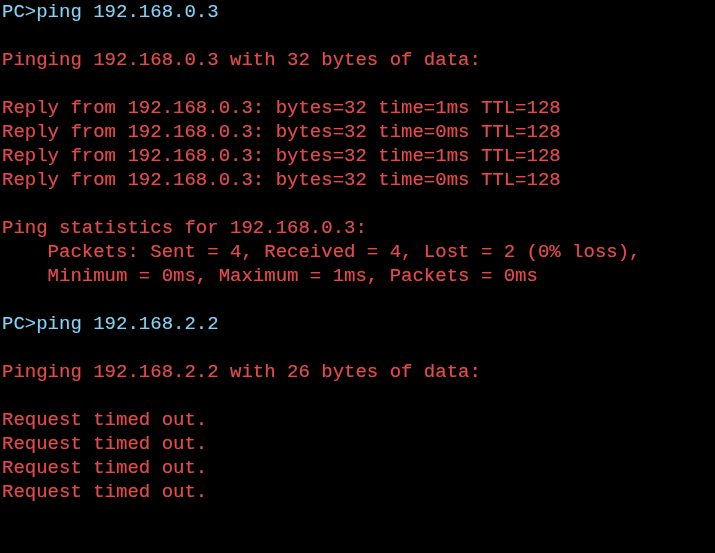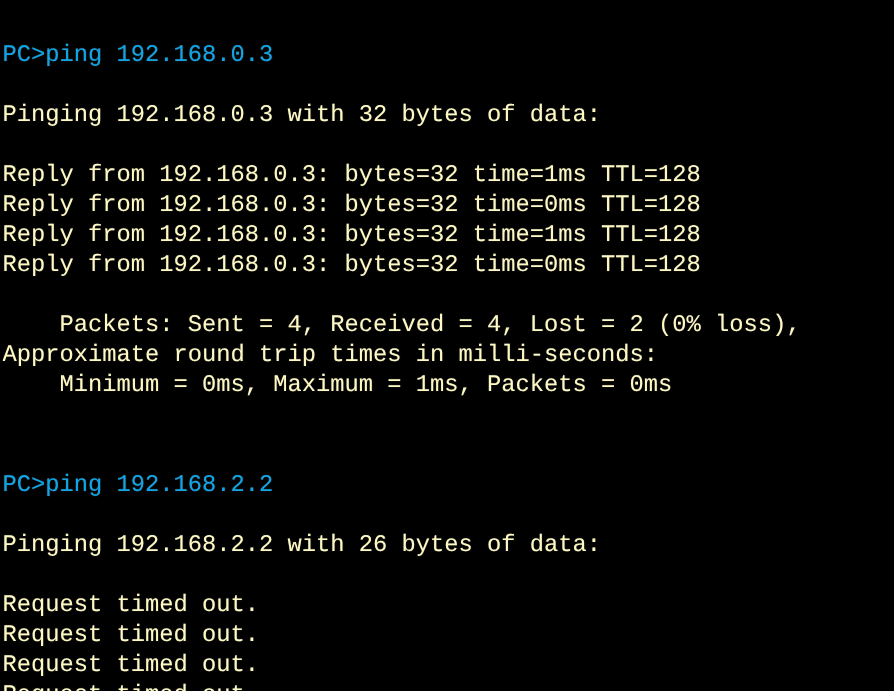--- a/index.html
+++ b/index.html
@@ -27,34 +27,33 @@
     position: absolute;
     left: 2px;
     top: 0px;
     width: 713px;
   }
 
   .line {
     height: 24px;
     line-height: 24px;
     white-space: pre;
-    color: #fef9c3;
+    color: #ef4444;
     font-family: "Liberation Mono", "DejaVu Sans Mono", monospace;
     font-size: 19px;
     overflow: hidden;
     text-shadow: 0 0 1px rgba(200, 200, 200, 0.35);
   }
 
   .line.blank {
     color: transparent;
   }
 
   .line.prompt {
-    color: #0ea5e9;
-    margin-top: 32px;
+    color: #7dd3fc;
   }
 
   .line.indent {
     padding-left: 0px;
   }
 </style>
 </head>
 <body>
 
 <div class="terminal">
@@ -68,22 +67,22 @@
 
     <div class="line blank">&nbsp;</div>
 
     <div class="line">Reply from 192.168.0.3: bytes=32 time=1ms TTL=128</div>
     <div class="line">Reply from 192.168.0.3: bytes=32 time=0ms TTL=128</div>
     <div class="line">Reply from 192.168.0.3: bytes=32 time=1ms TTL=128</div>
     <div class="line">Reply from 192.168.0.3: bytes=32 time=0ms TTL=128</div>
 
     <div class="line blank">&nbsp;</div>
 
+    <div class="line">Ping statistics for 192.168.0.3:</div>
     <div class="line indent">    Packets: Sent = 4, Received = 4, Lost = 2 (0% loss),</div>
-    <div class="line">Approximate round trip times in milli-seconds:</div>
     <div class="line indent">    Minimum = 0ms, Maximum = 1ms, Packets = 0ms</div>
 
     <div class="line blank">&nbsp;</div>
 
     <div class="line prompt">PC&gt;ping 192.168.2.2</div>
 
     <div class="line blank">&nbsp;</div>
 
     <div class="line">Pinging 192.168.2.2 with 26 bytes of data:</div>
 

